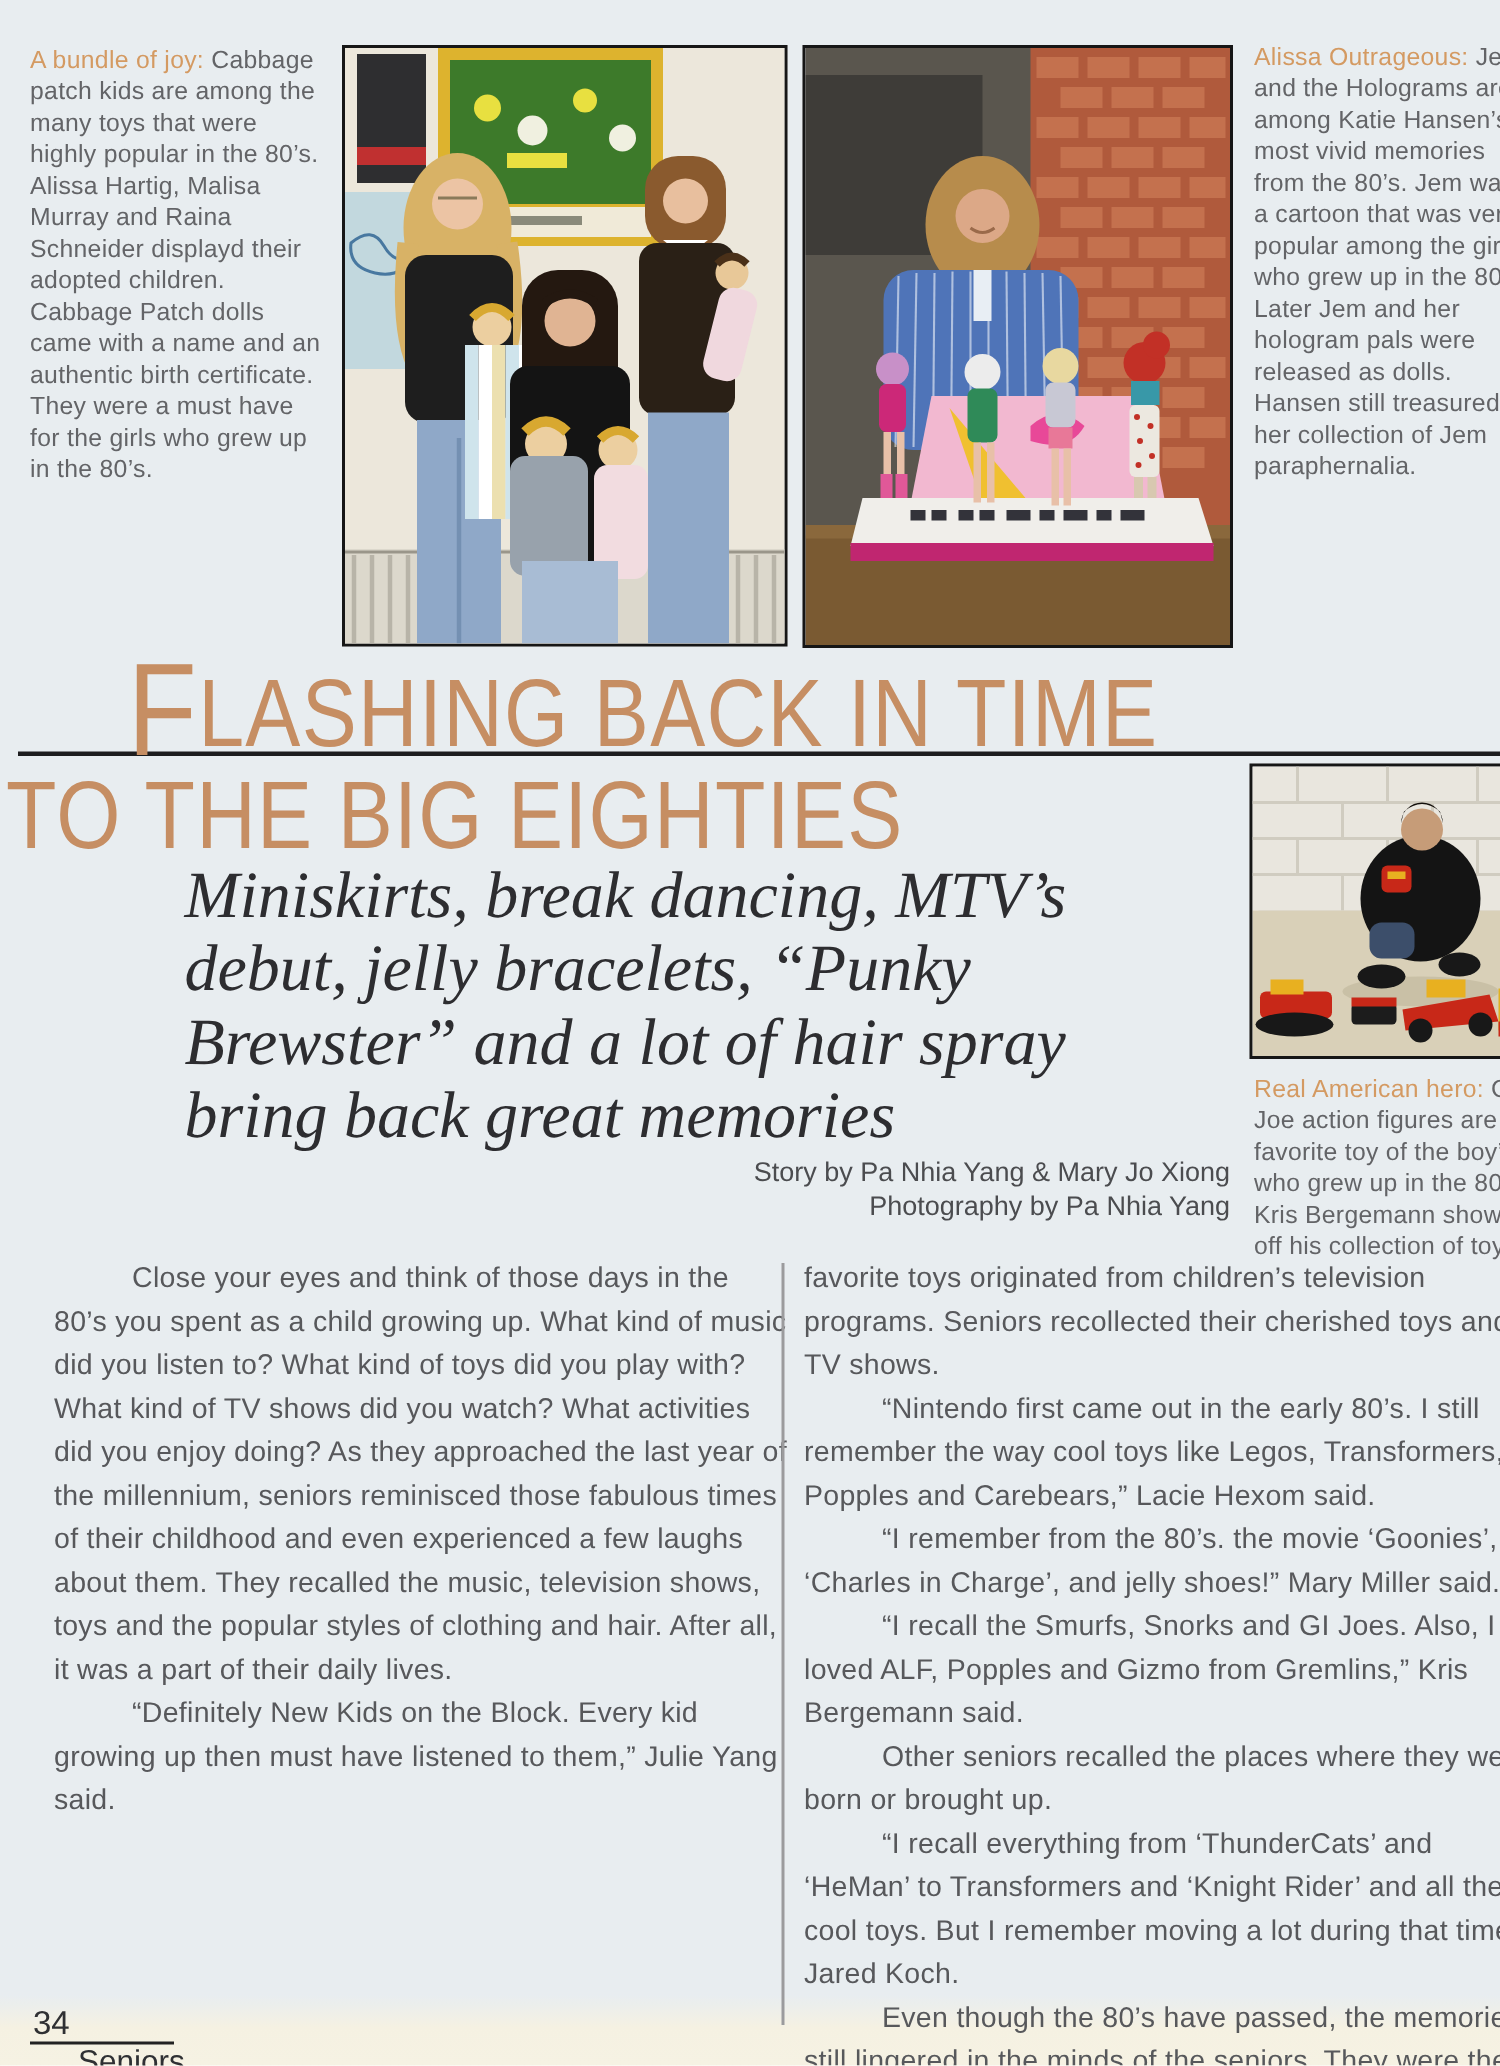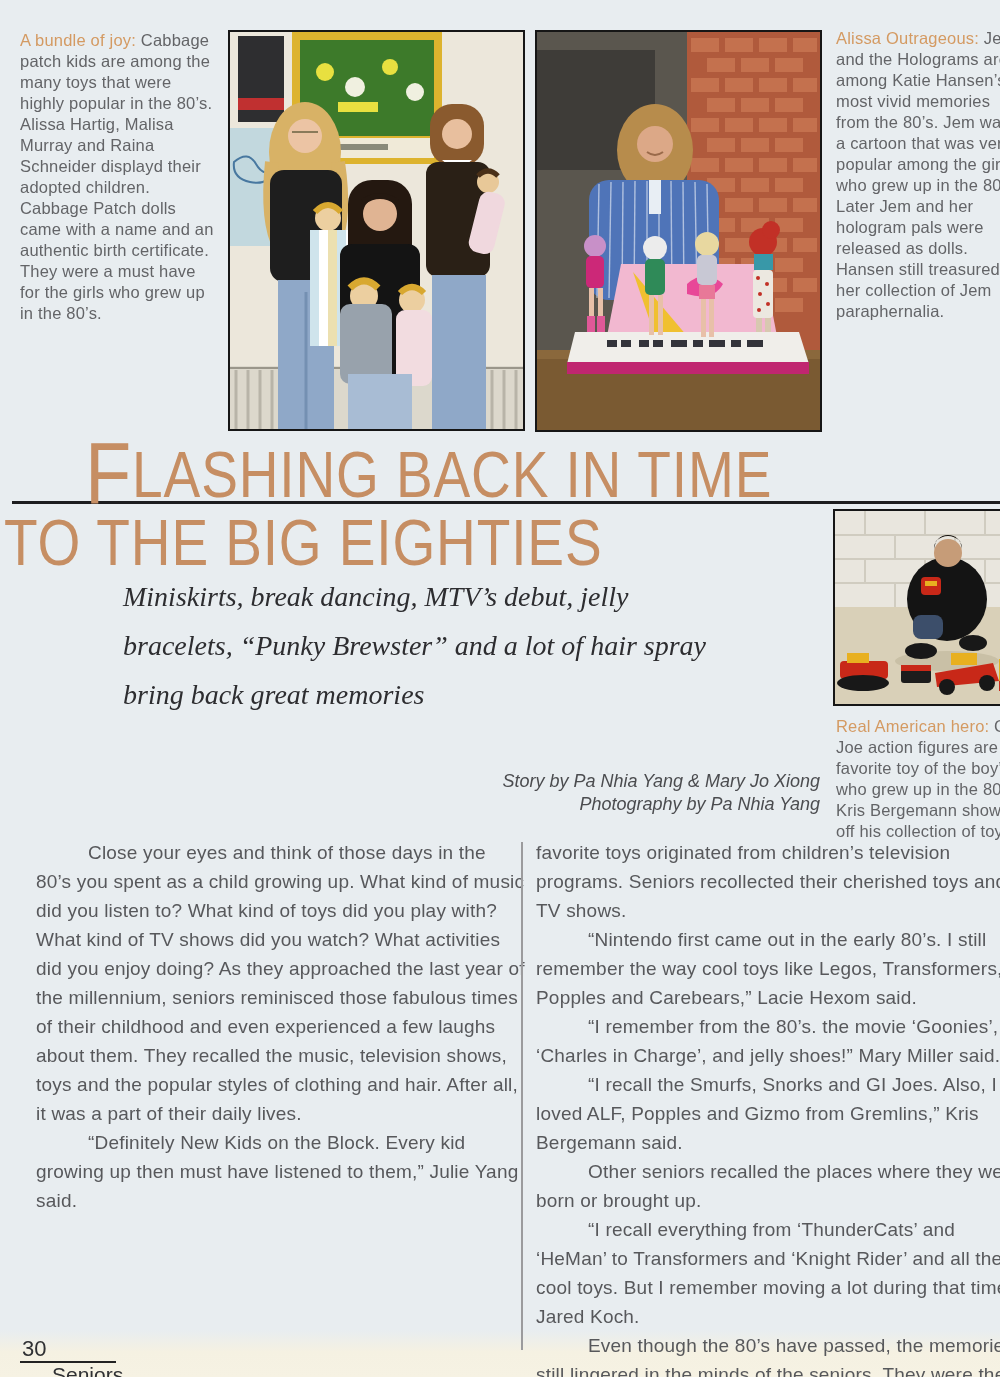--- a/index.html
+++ b/index.html
@@ -13,21 +13,21 @@
   .caption .lead{font-weight:normal; color:var(--accent-caption,#d49a62);}
   
   .photo{position:absolute; border:2px solid #161616; box-shadow:inset 0 0 0 4px #f6f5ef; background:#ddd;}
   .photo svg{display:block;}
   
   .headline{position:absolute; color:var(--accent-title,#c68e63); font-family:"Liberation Sans",sans-serif;
     font-weight:normal; letter-spacing:1px; transform:scaleX(.86); transform-origin:left top; white-space:nowrap; z-index:2;}
   .headline .big-initial{font-size:88px; line-height:60px; vertical-align:-6px;}
   .headline-rule{position:absolute; left:12px; right:0; top:501px; height:3px; background:#1d1d1f; z-index:1;}
   
-  .deck{position:absolute; font-family:"Liberation Serif",serif; font-style:italic; font-size:28px;
+  .deck{position:absolute; font-family:"Liberation Serif",serif; font-style:italic; font-size:44px;
     line-height:49px; color:#2d2d30;}
   .byline{position:absolute; text-align:right; font-size:18px; line-height:23px; color:#4b4c4f;}
   
   .col{position:absolute; font-size:19px; line-height:29px; color:#57585b; letter-spacing:.2px;}
   .col p{margin:0;}
   .col p.indent{text-indent:52px;}
   .col-divider{position:absolute; width:2px; background:#9b9b9d;}
   
   .folio-num{position:absolute; font-size:22px; color:#2f3033;}
   .folio-rule{position:absolute; height:2px; background:#222;}
@@ -283,21 +283,21 @@
       <rect x="116" y="142" width="26" height="12" fill="#e8b020"></rect>
       <circle cx="112" cy="176" r="8" fill="#181818"></circle>
         <circle cx="152" cy="172" r="8" fill="#181818"></circle>
       <rect x="164" y="148" width="16" height="28" fill="#e0b020"></rect>
       <rect x="164" y="170" width="16" height="10" fill="#c82818"></rect>
     </svg>
   </div>
 
   <div class="deck" style="left:123px; top:572px; width:612px;">Miniskirts, break dancing, MTV’s debut, jelly bracelets, “Punky Brewster” and a lot of hair spray bring back great memories</div>
 
-  <div class="byline" style="left:400px; top:770px; width:420px;font-style:italic;">
+  <div class="byline" style="left:400px; top:770px; width:420px;">
     <div>Story by Pa Nhia Yang &amp; Mary Jo Xiong</div>
     <div>Photography by Pa Nhia Yang</div>
   </div>
 
   <div class="caption" style="left:836px; top:716px; width:186px;">
     <span class="lead">Real American hero:</span><span> GI Joe action figures are a favorite toy of the boy’s who grew up in the 80’s. Kris Bergemann showed off his collection of toys.</span>
   </div>
 
   <div class="col" style="left:36px; top:838px; width:489px; height:514px; overflow:hidden;">
       <p class="indent">Close your eyes and think of those days in the 80’s you spent as a child growing up.  What kind of music did you listen to?  What kind of toys did you play with?  What kind of TV shows did you watch?  What activities did you enjoy doing? As they approached the last year of the millennium, seniors reminisced those fabulous times of their childhood and even experienced a few laughs about them.  They recalled the music, television shows, toys and the popular styles of clothing and hair.  After all, it was a part of their daily lives.</p>
@@ -307,17 +307,17 @@
   <div class="col" style="left:536px; top:838px; width:492px; height:539px; overflow:hidden;">
       <p>favorite toys originated from children’s television programs. Seniors recollected their cherished toys and TV shows.</p>
       <p class="indent">“Nintendo first came out in the early 80’s.  I still remember the way cool toys like Legos, Transformers, Popples and Carebears,” Lacie Hexom said.</p>
       <p class="indent">“I remember from the 80’s. the movie ‘Goonies’, ‘Charles in Charge’, and jelly shoes!” Mary Miller said.</p>
       <p class="indent">“I recall the Smurfs, Snorks and GI Joes.  Also, I loved ALF, Popples and Gizmo from Gremlins,” Kris Bergemann said.</p>
       <p class="indent">Other seniors recalled the places where they were born or brought up.</p>
       <p class="indent">“I recall everything from ‘ThunderCats’ and ‘HeMan’ to Transformers and ‘Knight Rider’ and all the cool toys.  But I remember moving a lot during that time,” Jared Koch.</p>
       <p class="indent">Even though the 80’s have passed, the memories still lingered in the minds of the seniors.  They were the years that created their childhoods.  Television shows, toys, music and all other material goods made up a major part of the lives of seniors as they grew up during the 80’s. Although the class of ’99 has grown up, they kept a part of the 80’s with them wherever they went.</p>
     </div>
 
-  <div class="folio-num" style="left:22px; top:1336px;">30</div>
+  <div class="folio-num" style="left:22px; top:1336px;">34</div>
   <div class="folio-rule" style="left:20px; top:1361px; width:96px;"></div>
   <div class="folio-section" style="left:52px; top:1363px;">Seniors</div>
 
 </div>
 
 </body></html>

